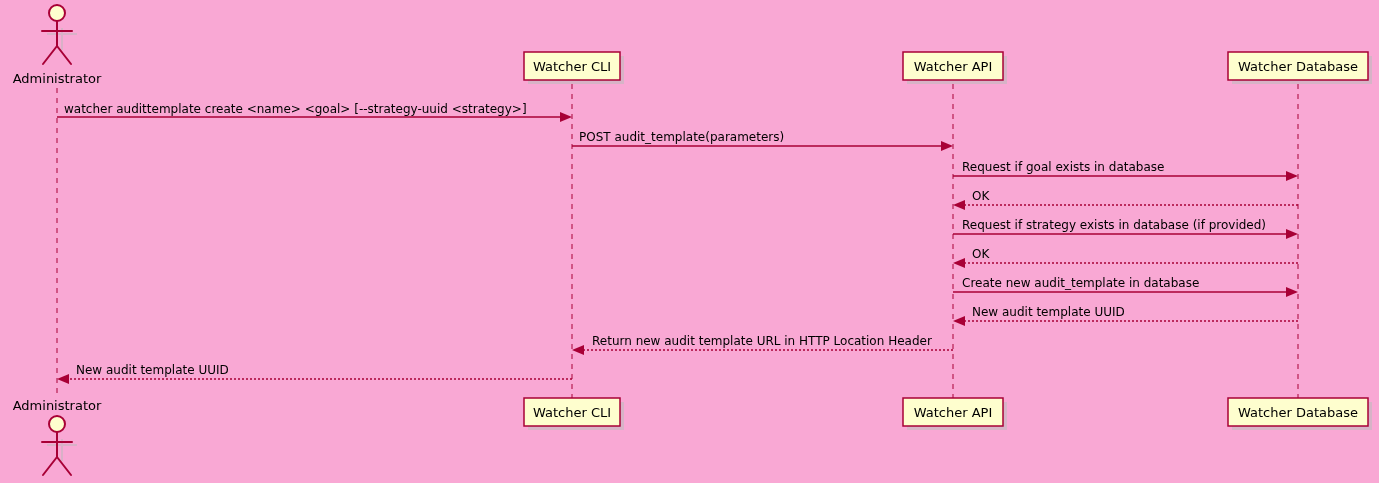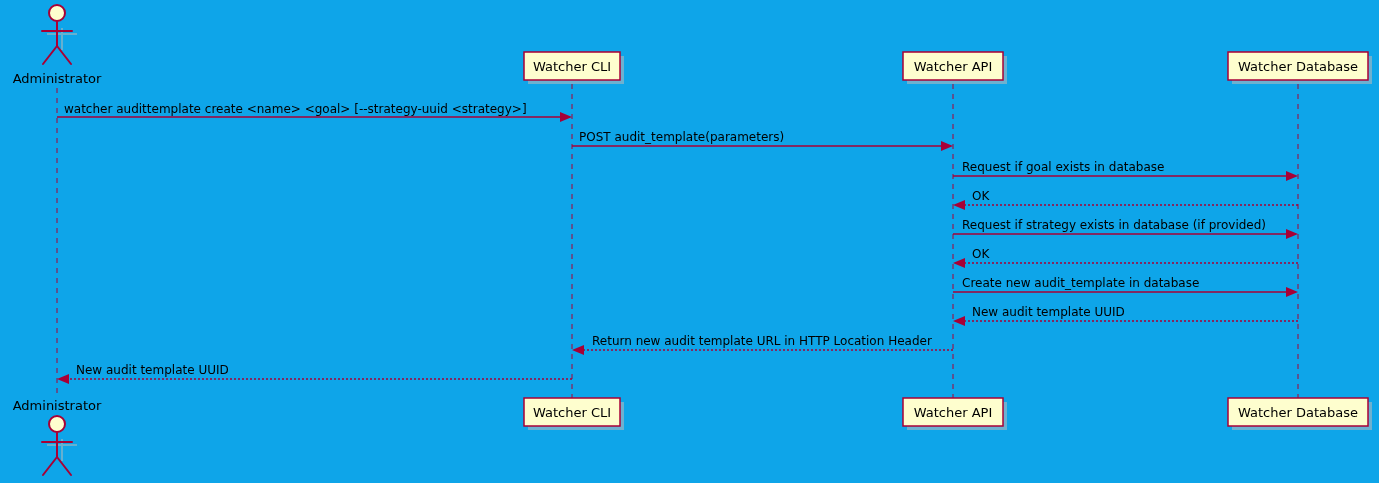--- a/index.html
+++ b/index.html
@@ -4,21 +4,21 @@
 <style>
   html, body {
     margin: 0;
     padding: 0;
     background: #ffffff;
   }
   #diagram {
     position: relative;
     width: 1379px;
     height: 483px;
-    background: #0ea5e9;
+    background: #f9a8d4;
     font-family: "DejaVu Sans", sans-serif;
     overflow: hidden;
   }
   #svg-root {
     position: absolute;
     top: 0;
     left: 0;
     width: 1379px;
     height: 483px;
   }

